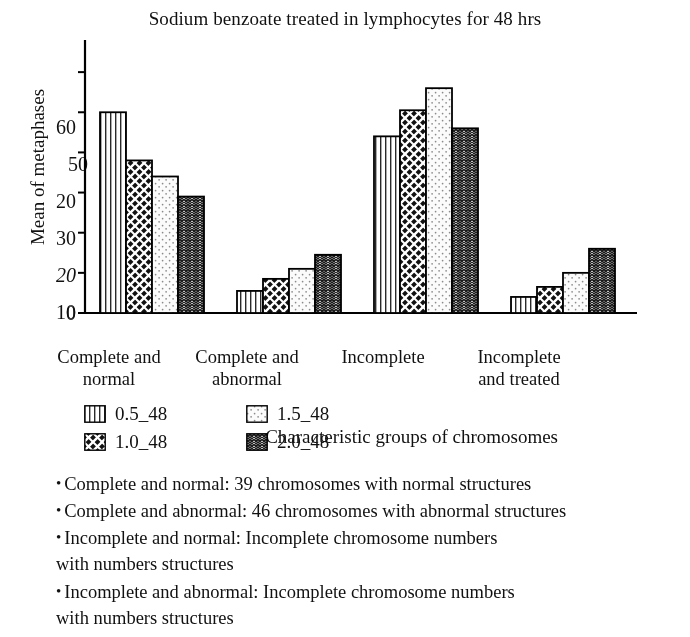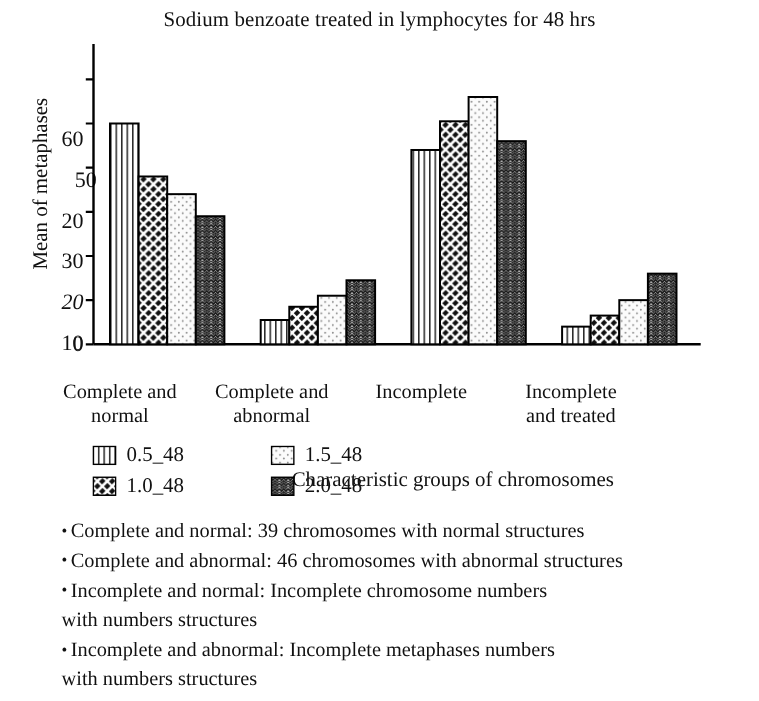--- a/index.html
+++ b/index.html
@@ -273,18 +273,18 @@
       <span class="bullet">•</span><span>Complete and normal: 39 chromosomes with normal structures</span>
     </div>
     <div class="footnote">
       <span class="bullet">•</span><span>Complete and abnormal: 46 chromosomes with abnormal structures</span>
     </div>
     <div class="footnote">
       <span class="bullet">•</span><span>Incomplete and normal: Incomplete chromosome numbers</span>
     </div>
     <div class="footnote-cont">with numbers structures</div>
     <div class="footnote">
-      <span class="bullet">•</span><span>Incomplete and abnormal: Incomplete metaphases numbers</span>
+      <span class="bullet">•</span><span>Incomplete and abnormal: Incomplete chromosome numbers</span>
     </div>
     <div class="footnote-cont">with numbers structures</div>
   </div>
 
 </div>
 
 </body></html>

